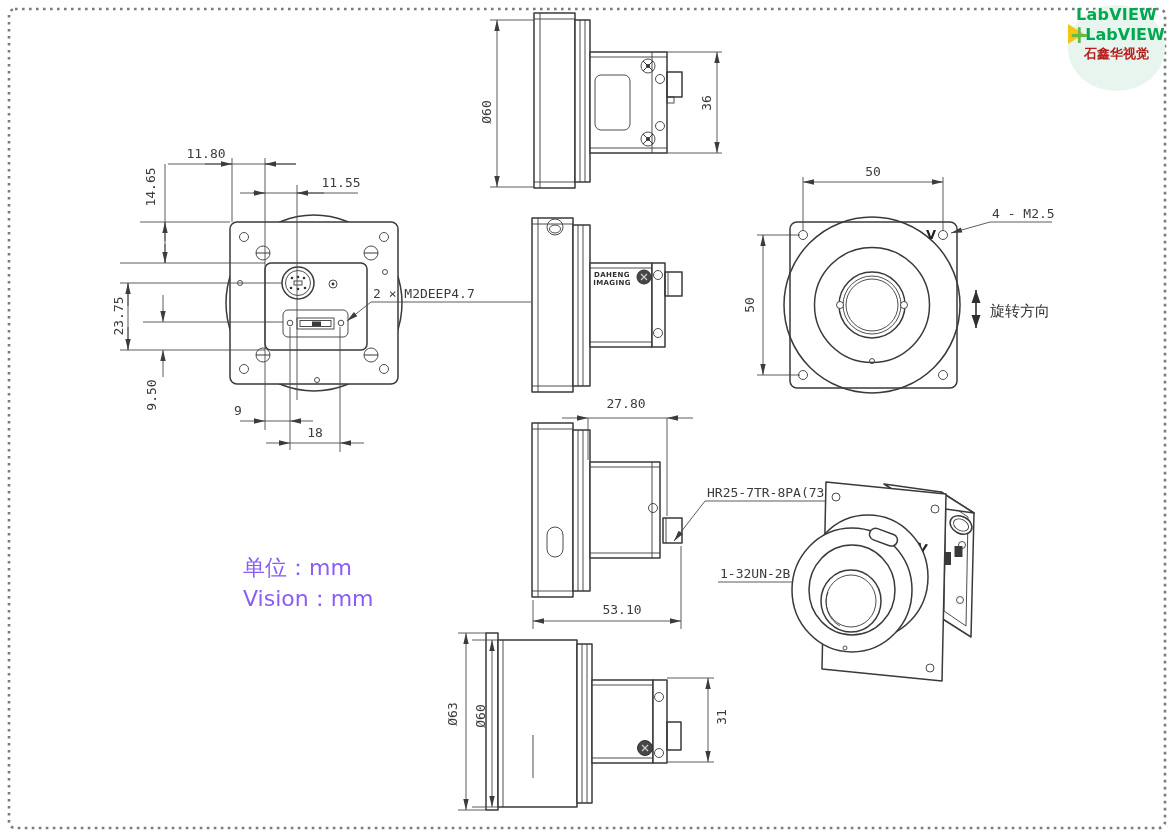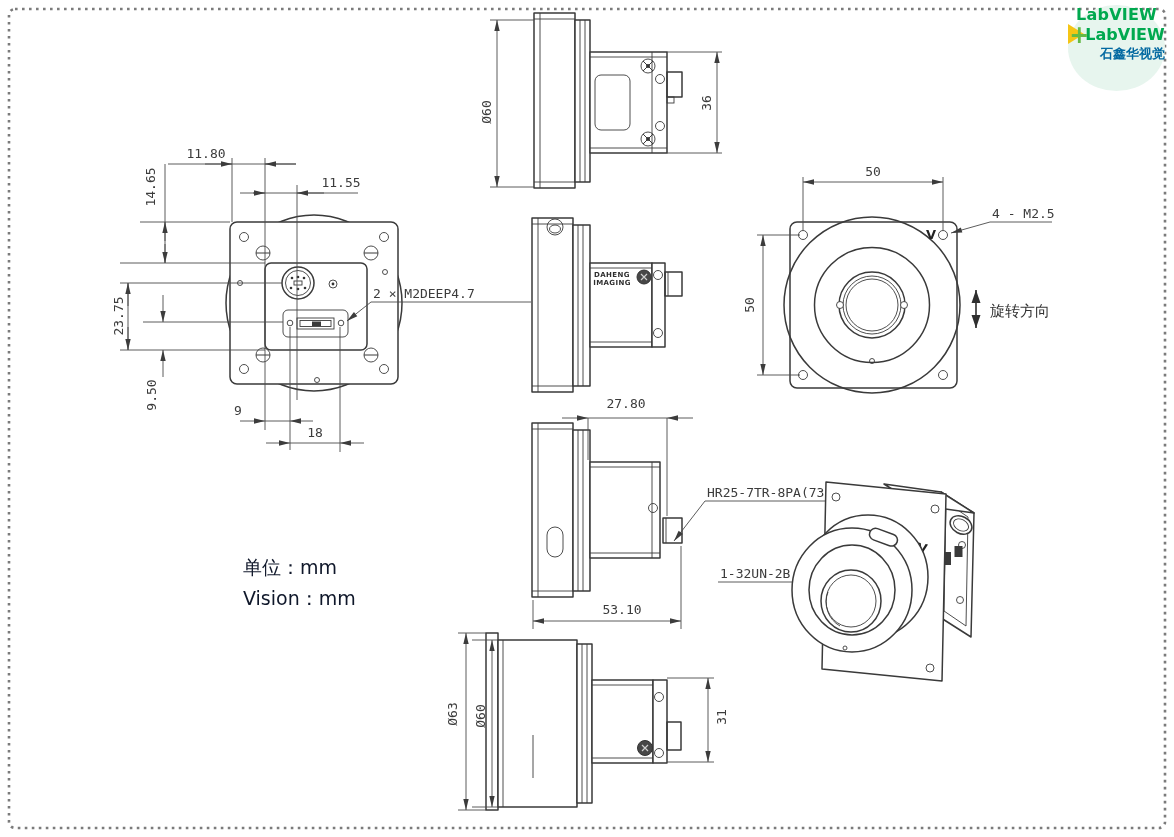--- a/index.html
+++ b/index.html
@@ -13,32 +13,32 @@
   .ilw{fill:#fff;stroke:#3a3a3a;stroke-width:0.9;}
   .dl {fill:none;stroke:#4a4a4a;stroke-width:0.9;}
   .dt {font:13px "DejaVu Sans Mono",monospace;fill:#3c3c3c;text-anchor:middle;}
   .dts{font:13px "DejaVu Sans Mono",monospace;fill:#3c3c3c;text-anchor:start;}
   .vt {font:700 13px "DejaVu Sans",sans-serif;fill:#222;text-anchor:middle;}
   .bt {font:700 7px "DejaVu Sans",sans-serif;fill:#2f2f2f;text-anchor:middle;letter-spacing:.4px;}
   .ct {font:15px "DejaVu Sans",sans-serif;fill:#333;text-anchor:start;}
   .scr{stroke:#3a3a3a;stroke-width:1;}
   .scrw{stroke:#cfcfcf;stroke-width:1.2;}
   
-  .units{position:absolute;left:243px;top:552px;font-size:19px;color:#0f172a;line-height:31px;}
+  .units{position:absolute;left:243px;top:552px;font-size:22px;color:#8b5cf6;line-height:31px;}
   
   .logo{position:absolute;left:1068px;top:5px;width:97px;height:86px;background:#e7f5ee;
         border-radius:50%;text-align:center;}
   .logo .l1{font-weight:700;font-size:16px;color:#00a94f;letter-spacing:.2px;}
   .logo .l2{display:flex;align-items:center;justify-content:center;height:20px;font-weight:700;
             font-size:16px;color:#00a94f;}
   .tri{width:0;height:0;border-top:10px solid transparent;border-bottom:10px solid transparent;
        border-left:16px solid #f5c515;position:relative;margin-right:1px;}
   .plus{position:absolute;left:-15px;top:-13px;color:#63bb46;font-weight:900;font-size:24px;
         font-family:"DejaVu Sans",sans-serif;}
-  .logo .l3{font-weight:700;font-size:13px;color:#0369a1;margin-top:1px;text-align:right;}
+  .logo .l3{font-weight:700;font-size:13px;color:#b91c1c;margin-top:1px;}
 </style>
 </head>
 <body>
 
 <div id="stage">
 
 <svg width="1174" height="837" viewBox="0 0 1174 837">
   <defs>
     <marker id="ar" markerWidth="13" markerHeight="7" refX="11.5" refY="3.5" orient="auto-start-reverse" markerUnits="userSpaceOnUse">
       <path d="M11.5,3.5 L0.5,0.8 L0.5,6.2 Z" fill="#3c3c3c"></path>

